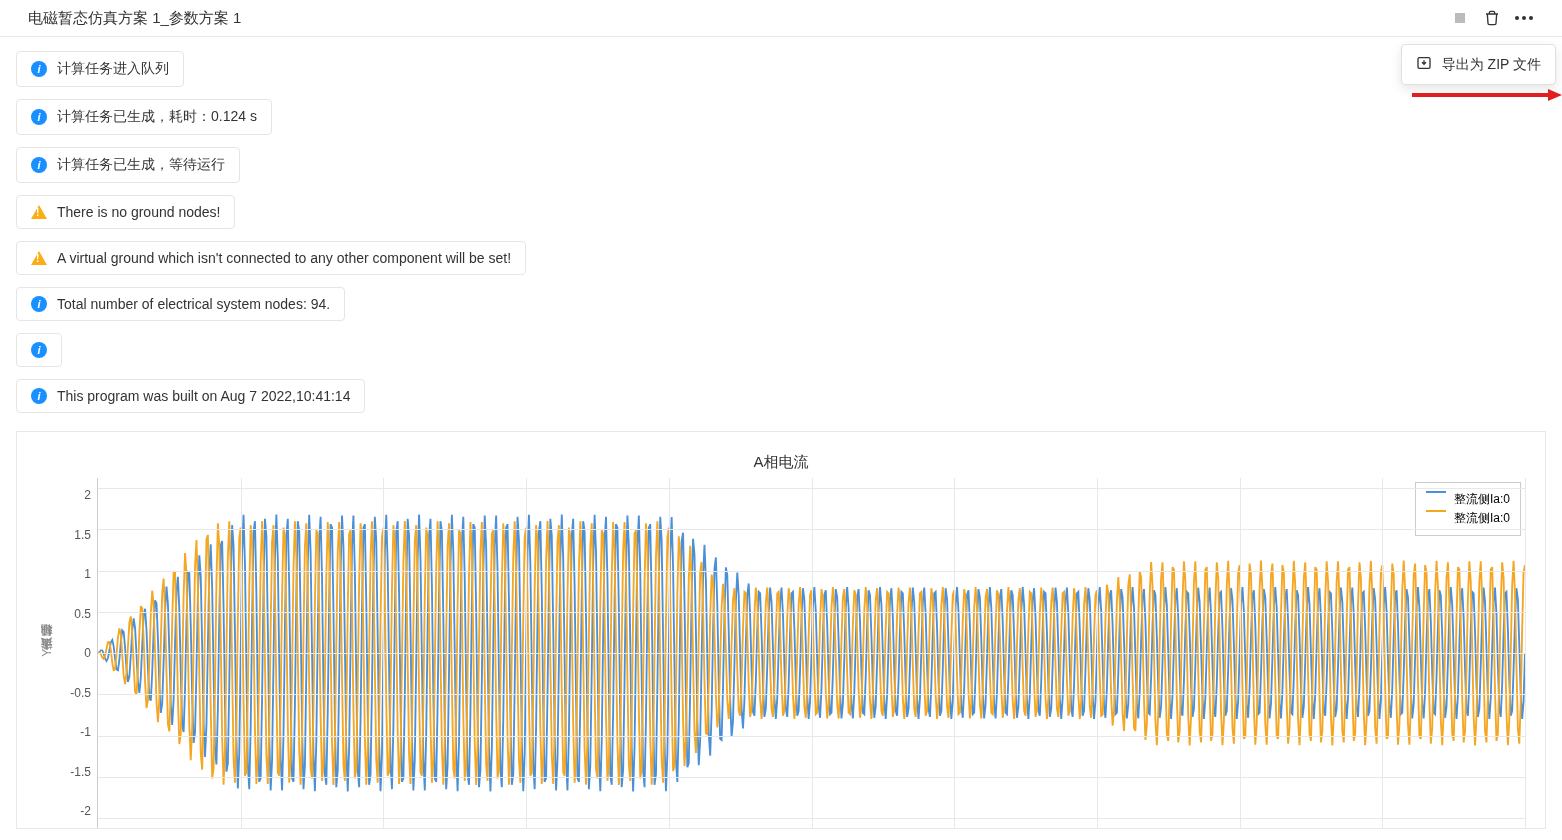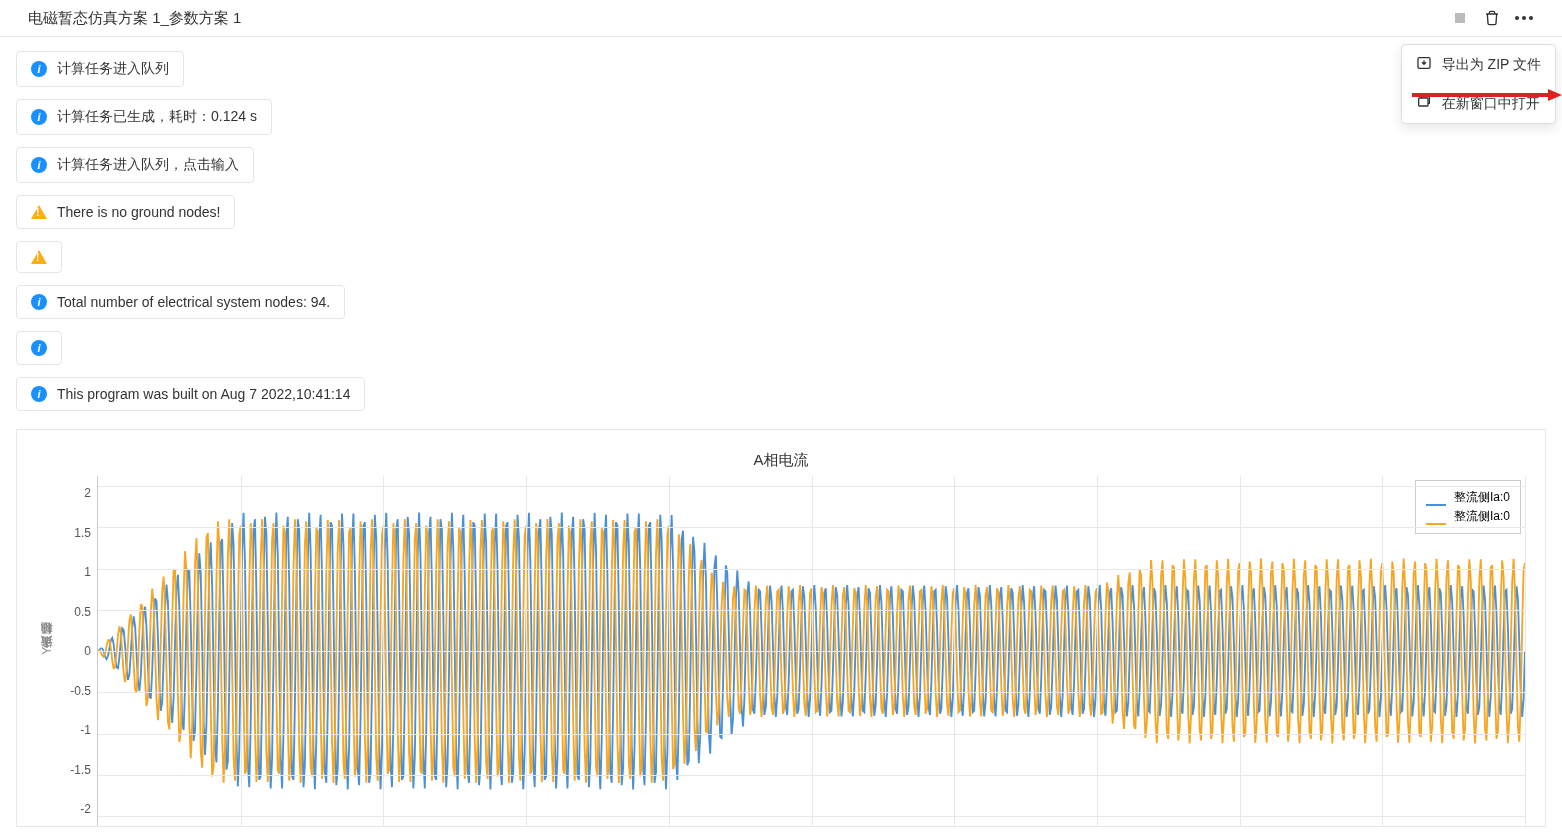--- a/index.html
+++ b/index.html
@@ -179,21 +179,21 @@
       position: absolute;
       top: 4px;
       right: 4px;
       border: 1px solid #ccc;
       background: #fff;
       padding: 6px 10px;
       font-size: 12px;
     }
     .legend-item {
       display: flex;
-      align-items: flex-end;
+      align-items: flex-start;
       gap: 8px;
       margin: 2px 0;
     }
     .legend-line {
       width: 20px;
       height: 2px;
     }
     .wave-svg {
       position: absolute;
       top: 0;
@@ -231,29 +231,20 @@
 <div class="dropdown-menu">
   <div class="dropdown-item">
     <span>
       <svg width="16" height="16" viewBox="0 0 24 24" fill="none" stroke="#333" stroke-width="2">
           <rect x="3" y="4" width="18" height="16" rx="2"></rect>
           <path d="M12 8v6M9 11l3 3 3-3"></path>
         </svg>
     </span>
     <span>导出为 ZIP 文件</span>
   </div>
-  <div class="dropdown-item">
-    <span>
-      <svg width="16" height="16" viewBox="0 0 24 24" fill="none" stroke="#333" stroke-width="2">
-          <rect x="4" y="6" width="14" height="12" rx="1"></rect>
-          <path d="M8 6V4h12v10h-2"></path>
-        </svg>
-    </span>
-    <span>在新窗口中打开</span>
-  </div>
 </div>
 
 <div class="arrow-annotation">
   <svg width="150" height="14">
       <line x1="0" y1="7" x2="140" y2="7" stroke="#e02020" stroke-width="4"></line>
       <polygon points="150,7 136,1 136,13" fill="#e02020"></polygon>
     </svg>
 </div>
 
 <div class="content">
@@ -261,28 +252,29 @@
       <div class="msg-row"><div class="msg-pill">
           <span class="info-icon">i</span>
           <span>计算任务进入队列</span>
         </div></div>
       <div class="msg-row"><div class="msg-pill">
           <span class="info-icon">i</span>
           <span>计算任务已生成，耗时：0.124 s</span>
         </div></div>
       <div class="msg-row"><div class="msg-pill">
           <span class="info-icon">i</span>
-          <span>计算任务进入队列，点击输入</span>
+          <span>计算任务已生成，等待运行</span>
         </div></div>
       <div class="msg-row"><div class="msg-pill">
           <span class="warn-icon"></span>
           <span>There is no ground nodes!</span>
         </div></div>
       <div class="msg-row"><div class="msg-pill">
           <span class="warn-icon"></span>
+          <span>A virtual ground which isn't connected to any other component will be set!</span>
         </div></div>
       <div class="msg-row"><div class="msg-pill">
           <span class="info-icon">i</span>
           <span>Total number of electrical system nodes: 94.</span>
         </div></div>
       <div class="msg-row"><div class="msg-pill">
           <span class="info-icon">i</span>
         </div></div>
       <div class="msg-row"><div class="msg-pill">
           <span class="info-icon">i</span>

